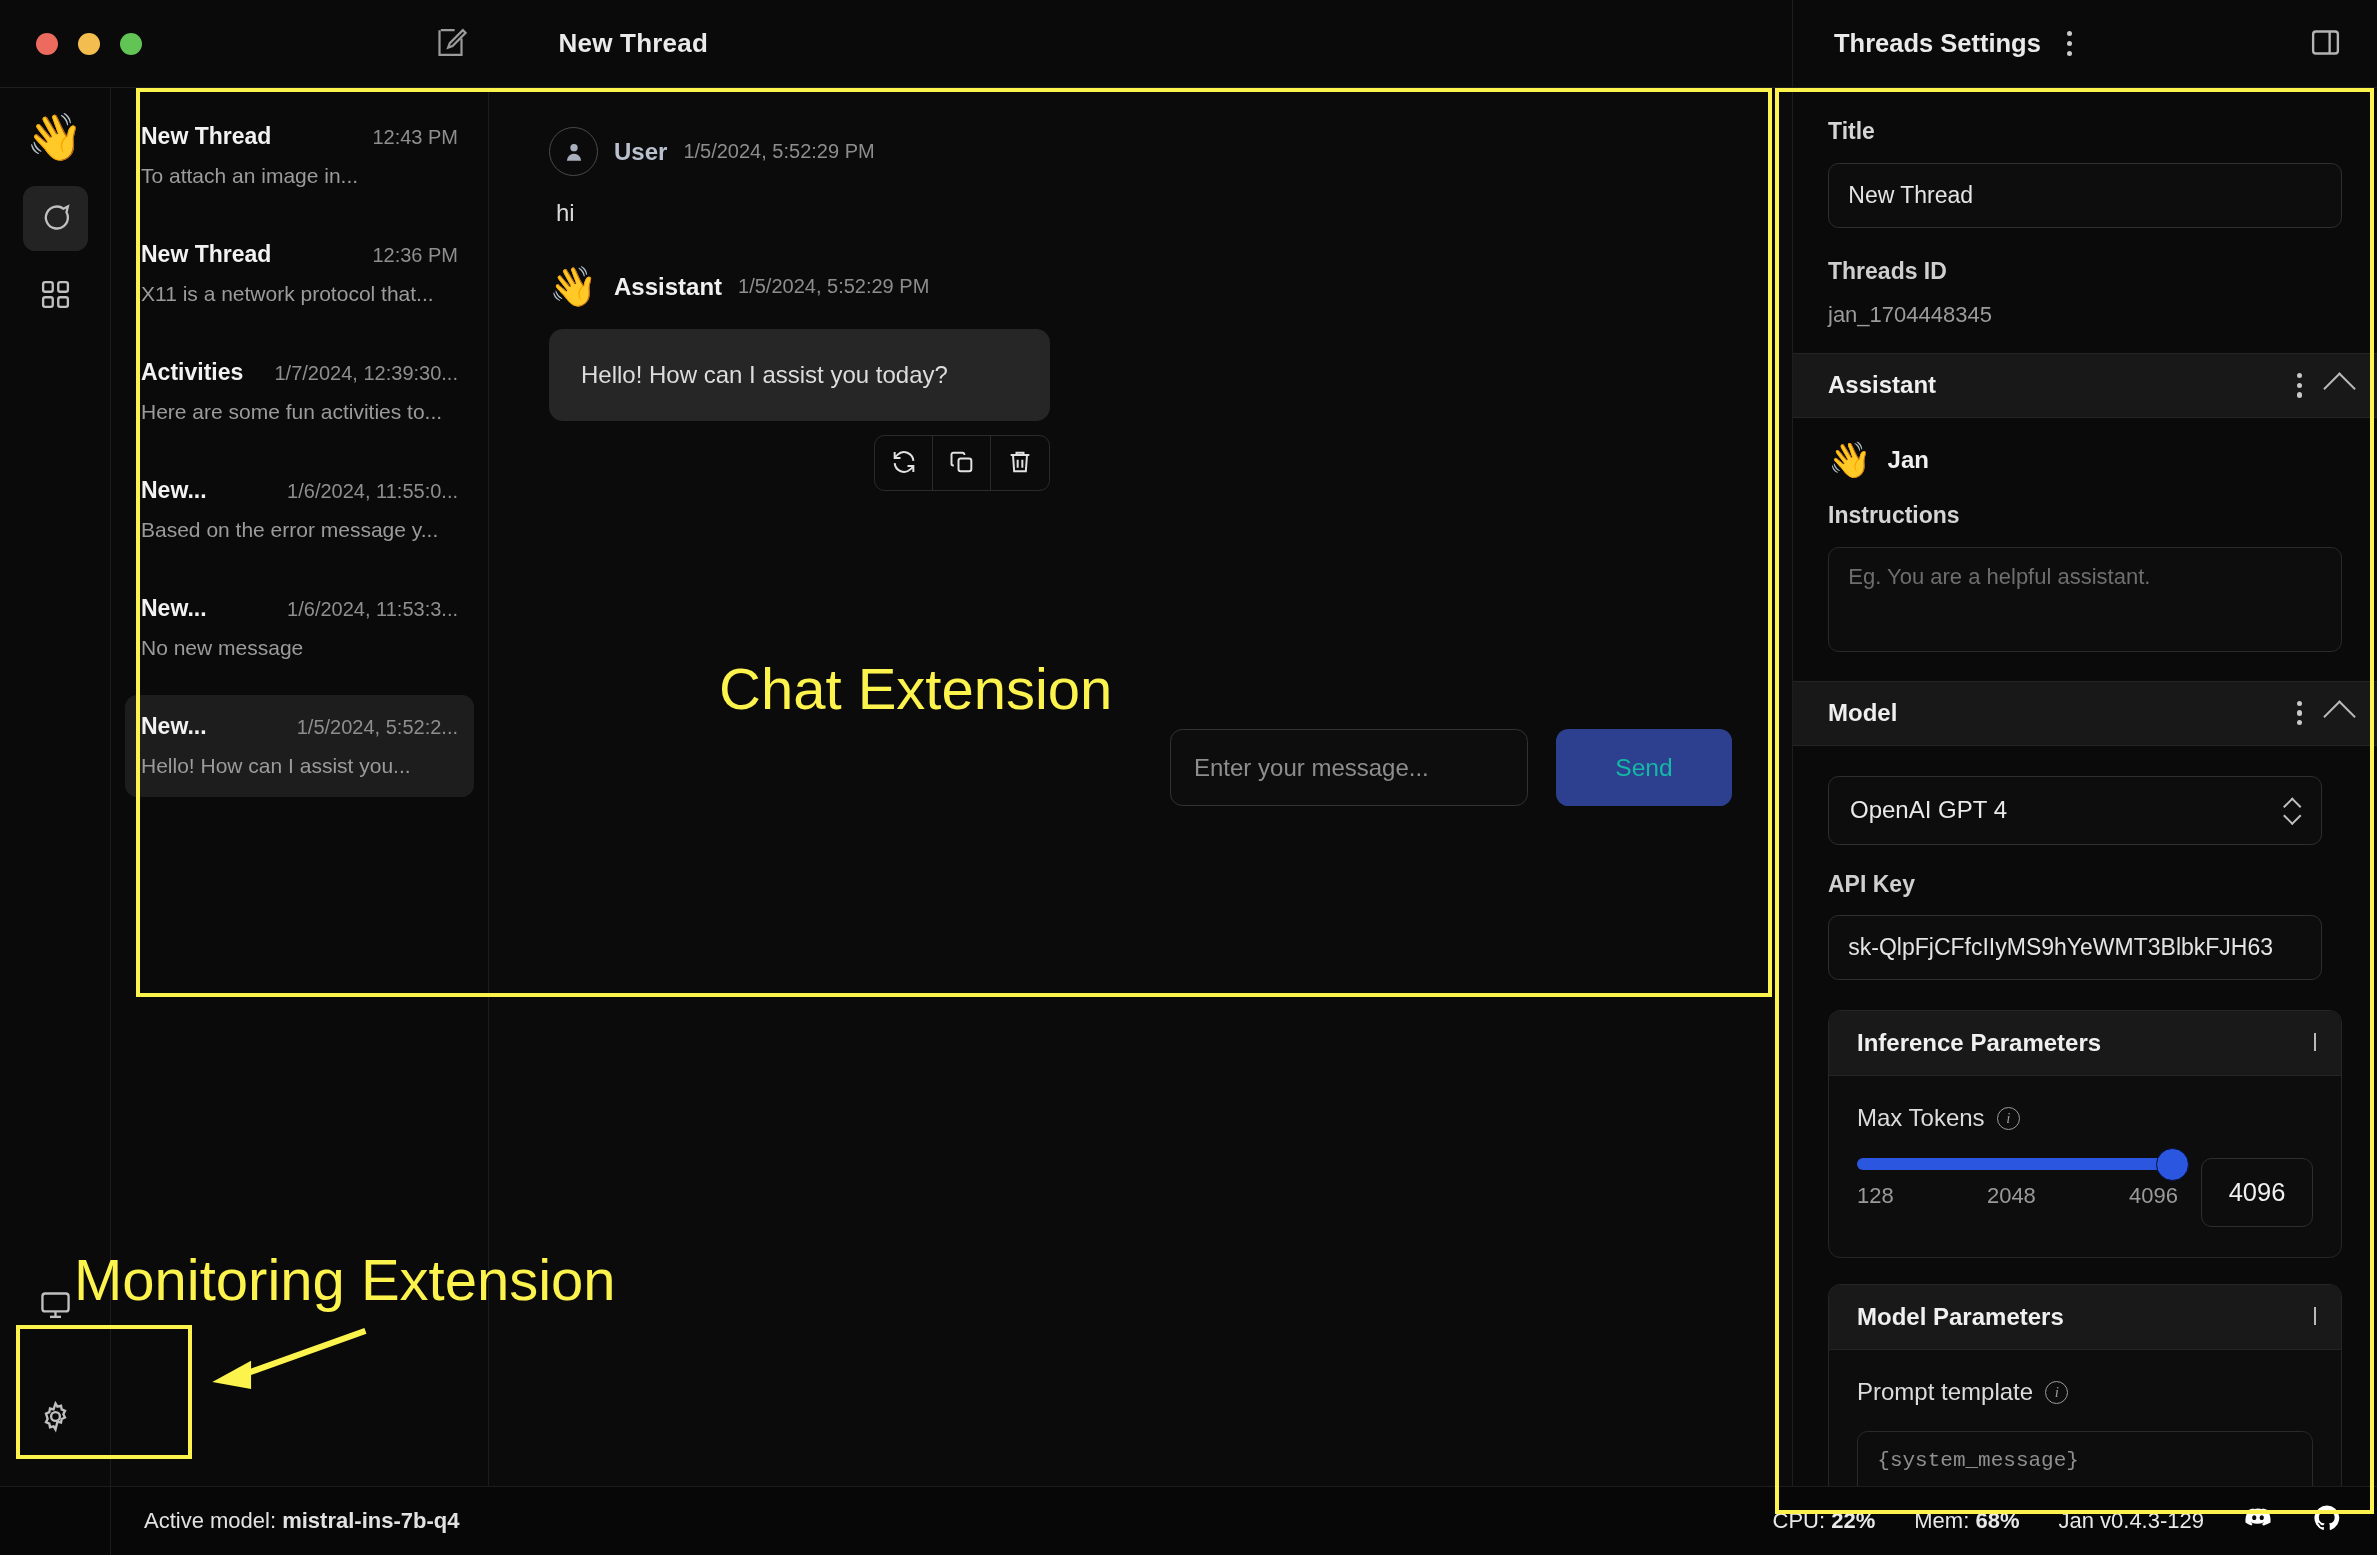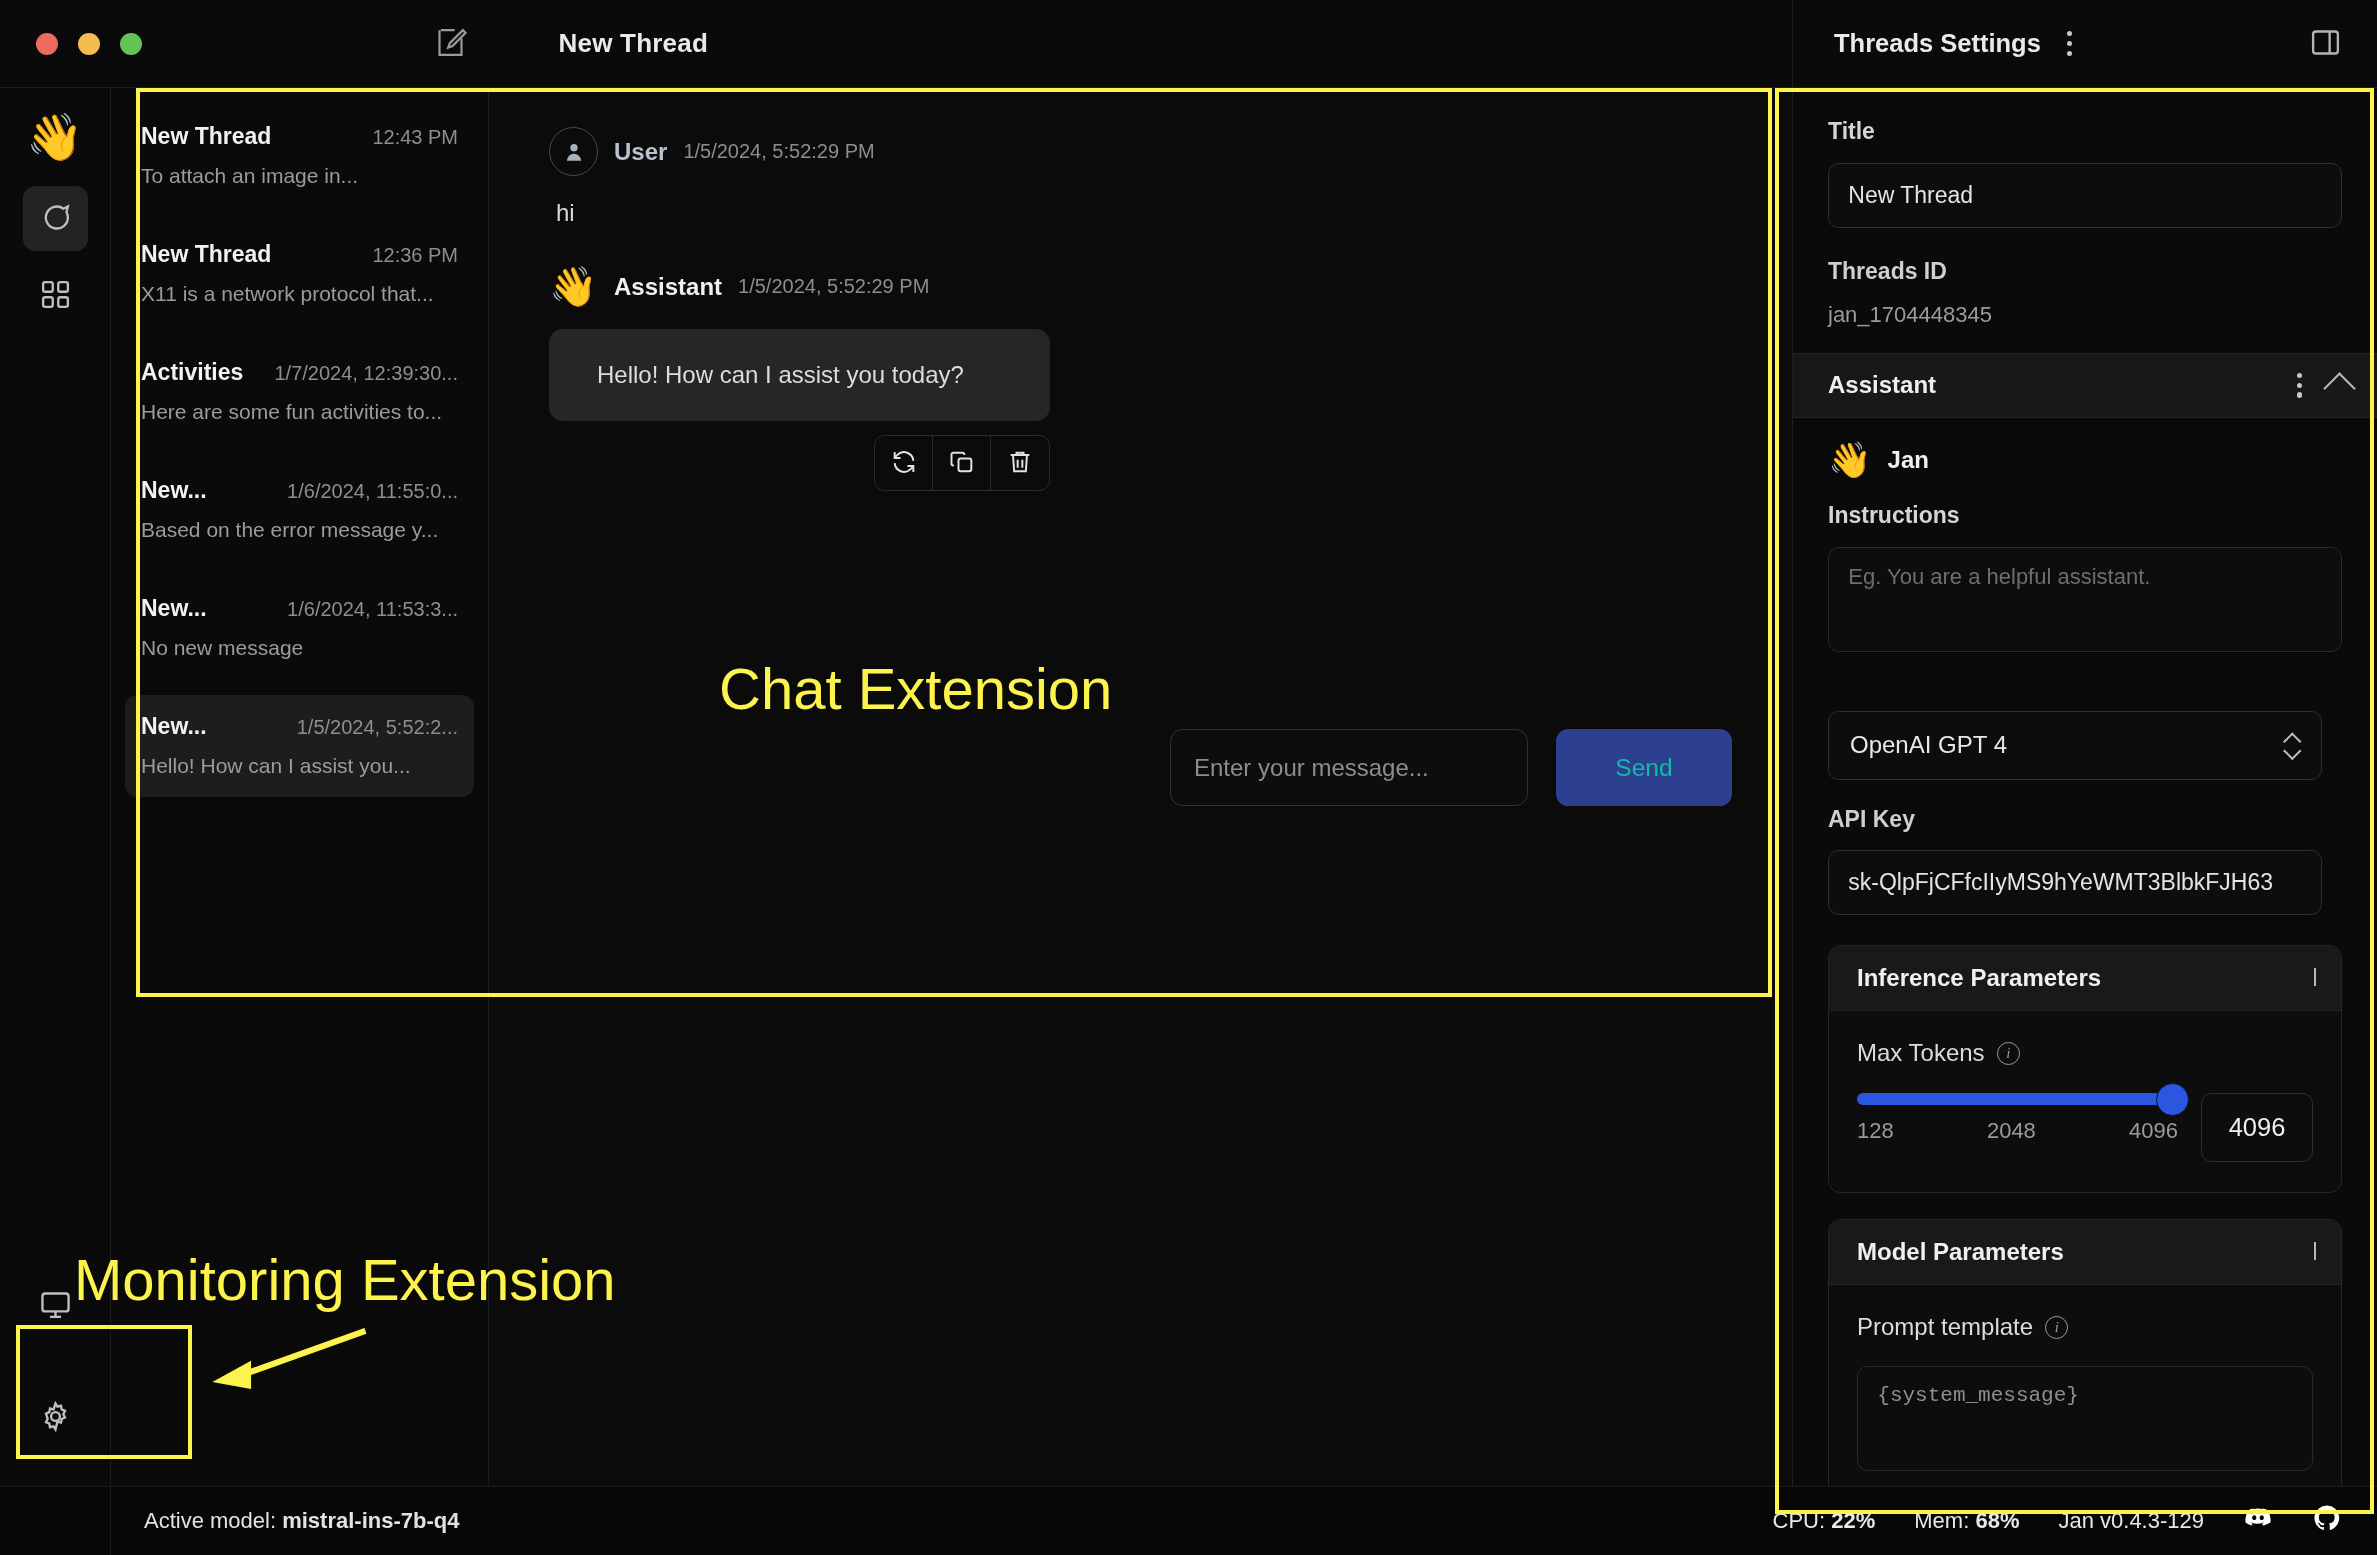--- a/index.html
+++ b/index.html
@@ -112,21 +112,21 @@
   .avatar-circle svg { width: 26px; height: 26px; fill: #a9b0bd; }
   .avatar-emoji { font-size: 39px; line-height: 1; width: 49px; text-align:center;}
   .msg-role { font-size: 24px; font-weight: 700; color: #b9c1cf; }
   .msg-role.asst { color: #f0f0f0; }
   .msg-time { font-size: 20px; color: #8d8d8d; }
   .msg-body { margin-top: 23px; font-size: 24px; color: #d8d8d8; padding-left: 7px; }
   .bubble {
     margin-top: 23px;
     background: #262626;
     border-radius: 14px;
-    padding: 32px 48px;
+    padding: 32px 32px;
     font-size: 24px; color: #dcdcdc;
   }
   .msg-actions {
     margin-top: 14px; display: flex; justify-content: flex-end;
   }
   .actions-group { display: flex; border: 0.9px solid #2b2b2b; border-radius: 10.5px; overflow: hidden; }
   .act { width: 58px; height: 54px; display: flex; align-items: center; justify-content: center; border-right: 0.9px solid #2b2b2b; }
   .act:last-child { border-right: none; }
   .act svg { width: 28px; height: 28px; stroke: #e2e2e2; fill: none; stroke-width: 1.7; }
 
@@ -497,20 +497,31 @@
       <div class="asst-row">
         <span class="asst-emoji">👋</span>
         <span class="asst-name">Jan</span>
       </div>
 
       <div style="padding:24.6px 35px 26px 35px">
         <div class="rp-label">Instructions</div>
         <textarea class="ta" placeholder="Eg. You are a helpful assistant." style=""></textarea>
       </div>
 
+      <div class="sect-head">
+        <span class="sect-title">Model</span>
+        <span class="sect-ctrls">
+          <span class="kebab">
+              <i></i>
+              <i></i>
+              <i></i>
+            </span>
+          <span class="chev"></span>
+        </span>
+      </div>
 
       <div style="padding:30px 55px 0 35px">
         <div class="select-box">
           <span>OpenAI GPT 4</span>
           <span class="select-arrows">
             <span class="sa"></span>
               <span class="sa down"></span>
           </span>
         </div>
         <div style="height:26px"></div>

